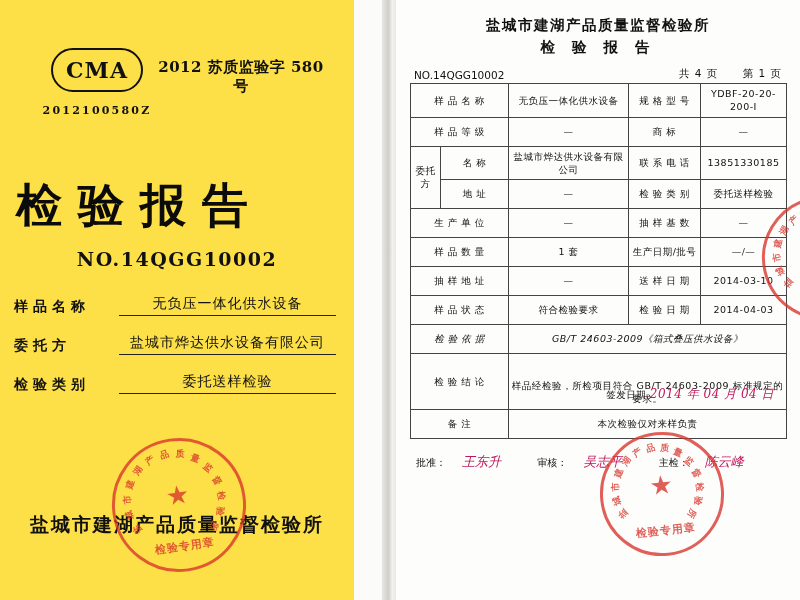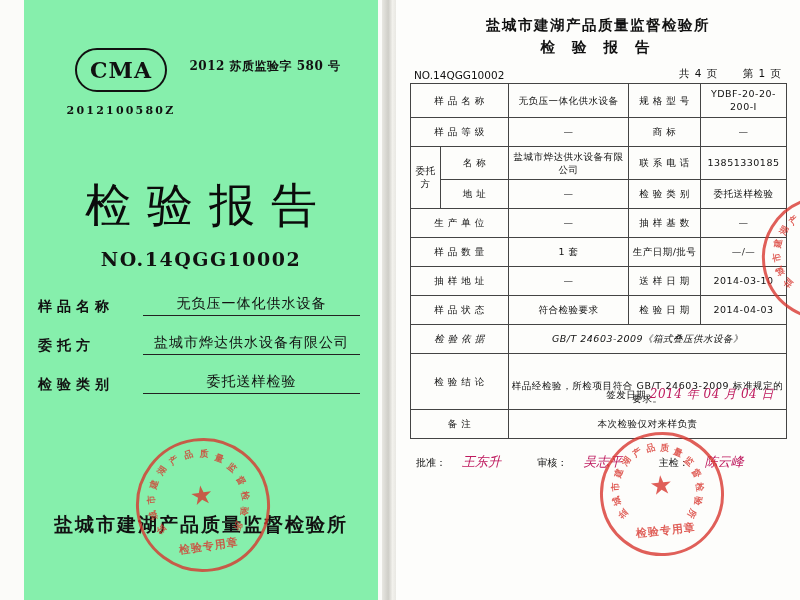--- a/index.html
+++ b/index.html
@@ -19,24 +19,23 @@
     position: absolute;
     inset: 0;
     display: flex;
     background: #fbfbf9;
   }
   
   .left-page {
     position: relative;
     width: 354px;
     height: 600px;
-    background: #86efac;
+    background: #fde047;
     box-sizing: border-box;
     overflow: hidden;
-    margin-left: 24px;
   }
   .left-inner {
     position: absolute;
     left: 0; top: 0; right: 0; bottom: 0;
     padding: 16px 24px;
   }
   .logo-row {
     position: absolute;
     top: 48px;
     left: 22px;
@@ -119,31 +118,30 @@
     font-family: "DejaVu Serif", "Liberation Serif", serif;
     font-weight: bold;
     font-size: 19px;
     letter-spacing: 1px;
     line-height: 1;
   }
   .cal-code {
     margin-top: 10px;
     font-family: "DejaVu Serif", "Liberation Serif", serif;
     font-weight: bold;
-    font-size: 12px;
+    font-size: 15px;
     letter-spacing: 0.5px;
   }
   .cover-title {
     position: absolute;
     top: 175px;
     left: 0;
     width: 100%;
-    text-align: center;
-    font-family: "DejaVu Serif", "Liberation Serif", serif;
-    font-weight: normal;
+    font-family: "DejaVu Serif", "Liberation Serif", serif;
+    font-weight: bold;
     font-size: 46px;
     letter-spacing: 16px;
     text-indent: 16px;
     color: #0b0b0b;
   }
   .cover-no {
     position: absolute;
     top: 248px;
     left: 0;
     width: 100%;

